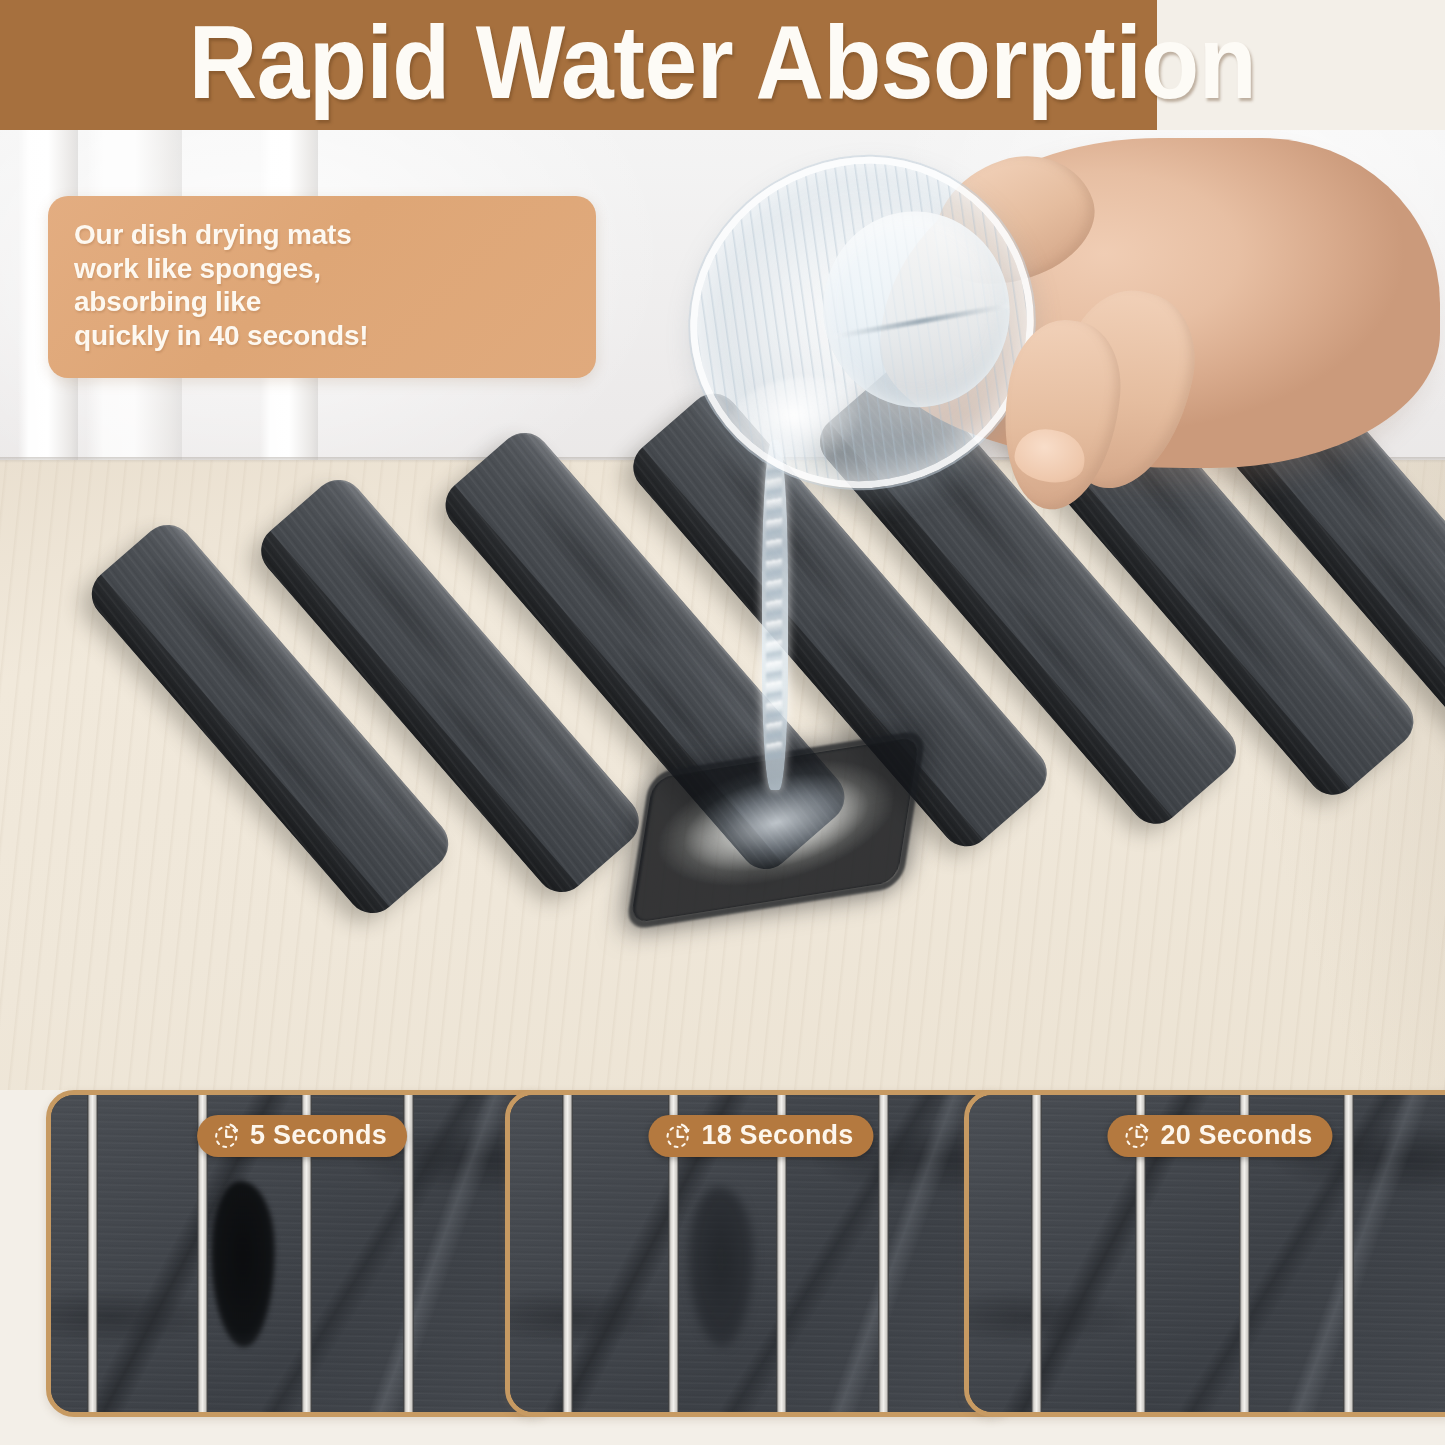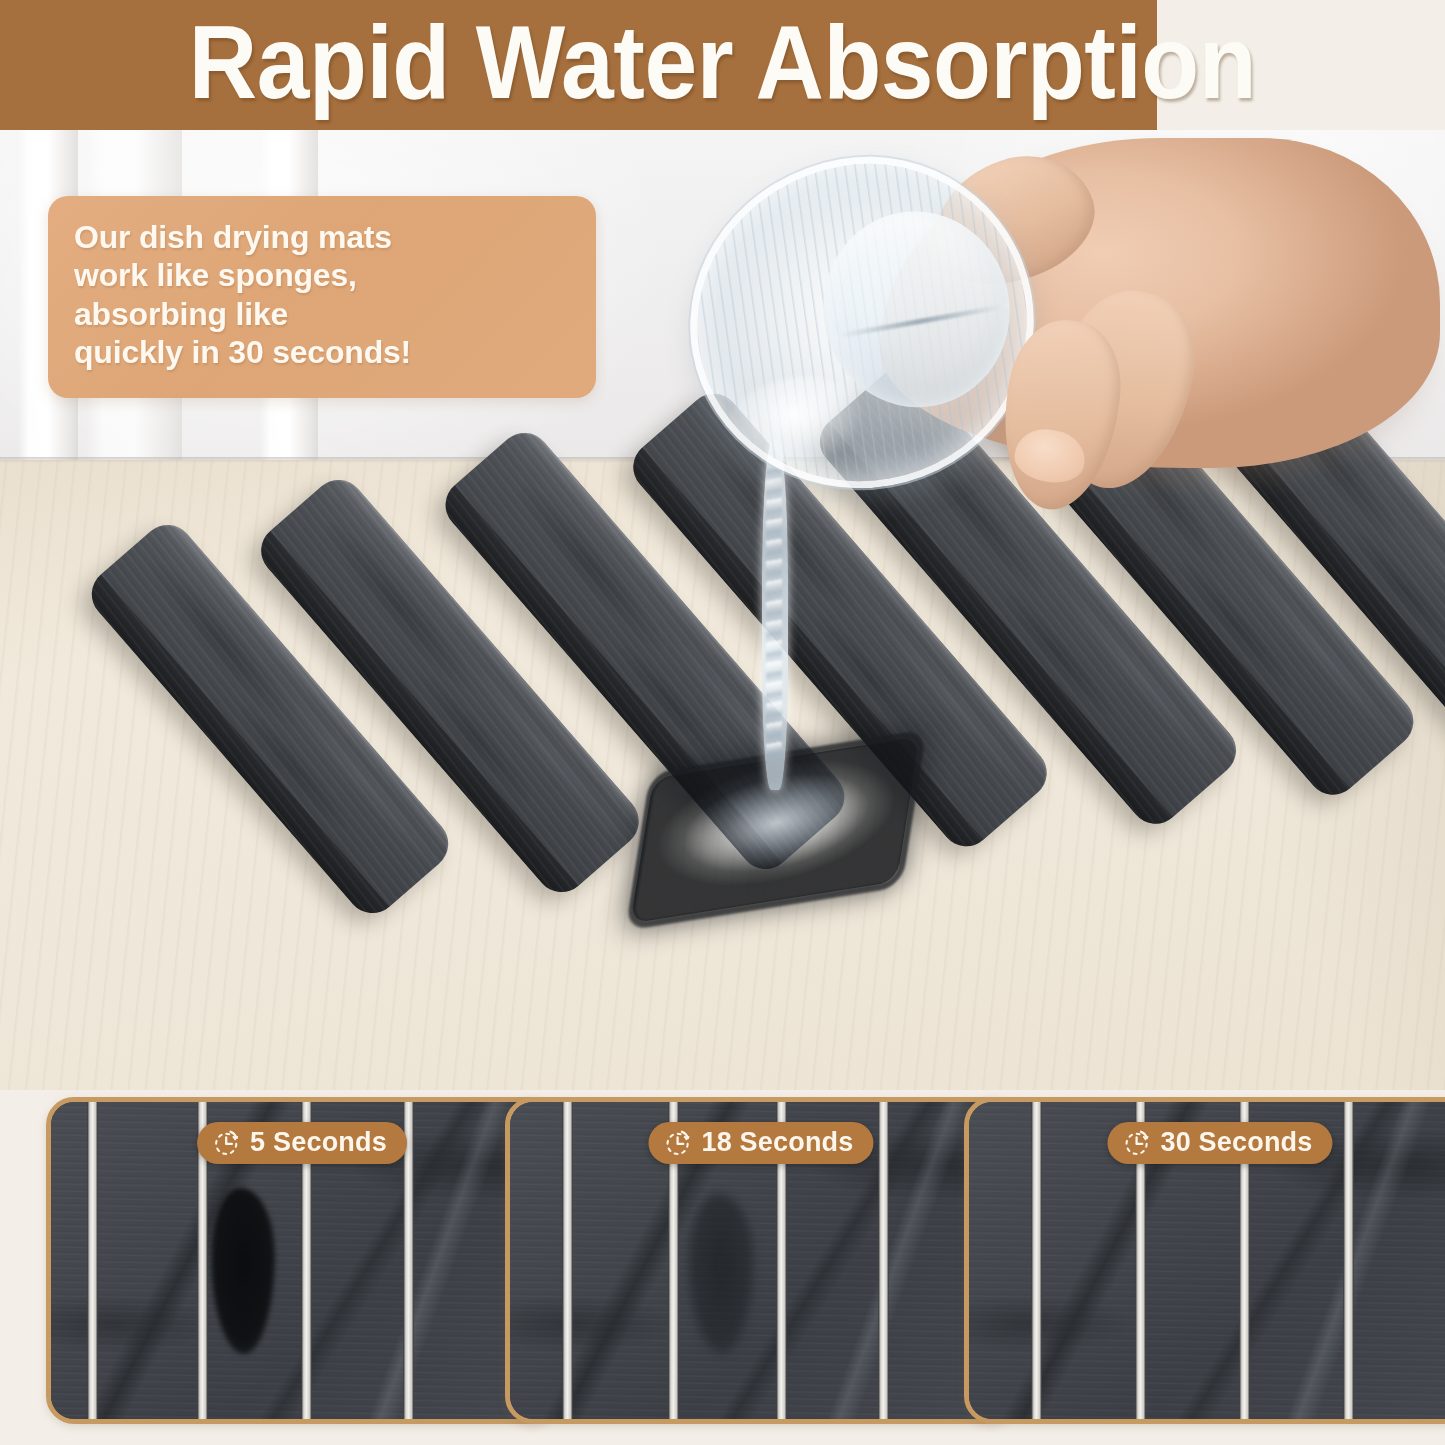--- a/index.html
+++ b/index.html
@@ -336,21 +336,21 @@
   
   .panels {
     position: absolute;
     left: 0;
     top: 1090px;
     width: 1445px;
     height: 355px;
   }
   .panel {
     position: absolute;
-    top: 7px;
+    top: 0;
     width: 512px;
     height: 327px;
     border: 5px solid #c79a62;
     border-radius: 28px;
     overflow: hidden;
     box-sizing: border-box;
     background: #3d4147;
     box-shadow: 0 3px 8px rgba(120,100,80,0.18);
   }
   .panel.p1 { left: 46px; }
@@ -457,21 +457,21 @@
     padding: 22px 26px 26px 26px;
     box-sizing: border-box;
     border-radius: 20px;
     background: linear-gradient(135deg, #e3ad81 0%, #deA676 45%, #e0aa7d 100%);
     background-color: #dfa878;
     box-shadow: 0 4px 14px rgba(150,110,70,0.18);
     z-index: 30;
   }
   .callout-line {
     color: #fdf8f0;
-    font-size: 32px;
+    font-size: 28px;
     font-weight: bold;
     line-height: 1.20;
     letter-spacing: -0.2px;
     text-shadow: 1px 2px 2px rgba(150,100,60,0.25);
     white-space: nowrap;
   }
 </style>
 </head>
 <body>
 
@@ -550,21 +550,21 @@
       <div class="glass-waterline"></div>
       <div class="glass-rimhl"></div>
     </div>
 
   </div>
 
   <div class="callout">
     <div class="callout-line">Our dish drying mats</div>
     <div class="callout-line">work like sponges,</div>
     <div class="callout-line">absorbing like</div>
-    <div class="callout-line">quickly in 30 seconds!</div>
+    <div class="callout-line">quickly in 40 seconds!</div>
   </div>
 
   <div class="panels">
 
     <div class="panel p1">
       <div class="panel-mat"></div>
       <div class="panel-veins"></div>
       <div class="seam" style="left:36px;"></div>
       <div class="seam" style="left:146px;"></div>
       <div class="seam" style="left:250px;"></div>
@@ -607,19 +607,19 @@
       <div class="seam" style="left:166px;"></div>
       <div class="seam" style="left:270px;"></div>
       <div class="seam" style="left:374px;"></div>
       <div class="badge">
         <svg class="clock-icon" viewBox="0 0 32 32">
           <circle cx="15" cy="17" r="11.5" fill="none" stroke="#fdf6ec" stroke-width="2.3" stroke-dasharray="3.4 5.6" stroke-linecap="round"></circle>
           <path d="M15 17 L15 9.5 M15 17 L21.5 17" fill="none" stroke="#fdf6ec" stroke-width="2.6" stroke-linecap="round"></path>
           <path d="M20 3.2 A11.5 11.5 0 0 1 26.6 10" fill="none" stroke="#fdf6ec" stroke-width="2.6" stroke-linecap="round"></path>
           <path d="M27.9 11.6 L25.0 9.2 L28.6 7.6 Z" fill="#fdf6ec"></path>
         </svg>
-        <span class="badge-label">30 Seconds</span>
+        <span class="badge-label">20 Seconds</span>
       </div>
     </div>
 
   </div>
 
 </div>
 
 </body></html>

